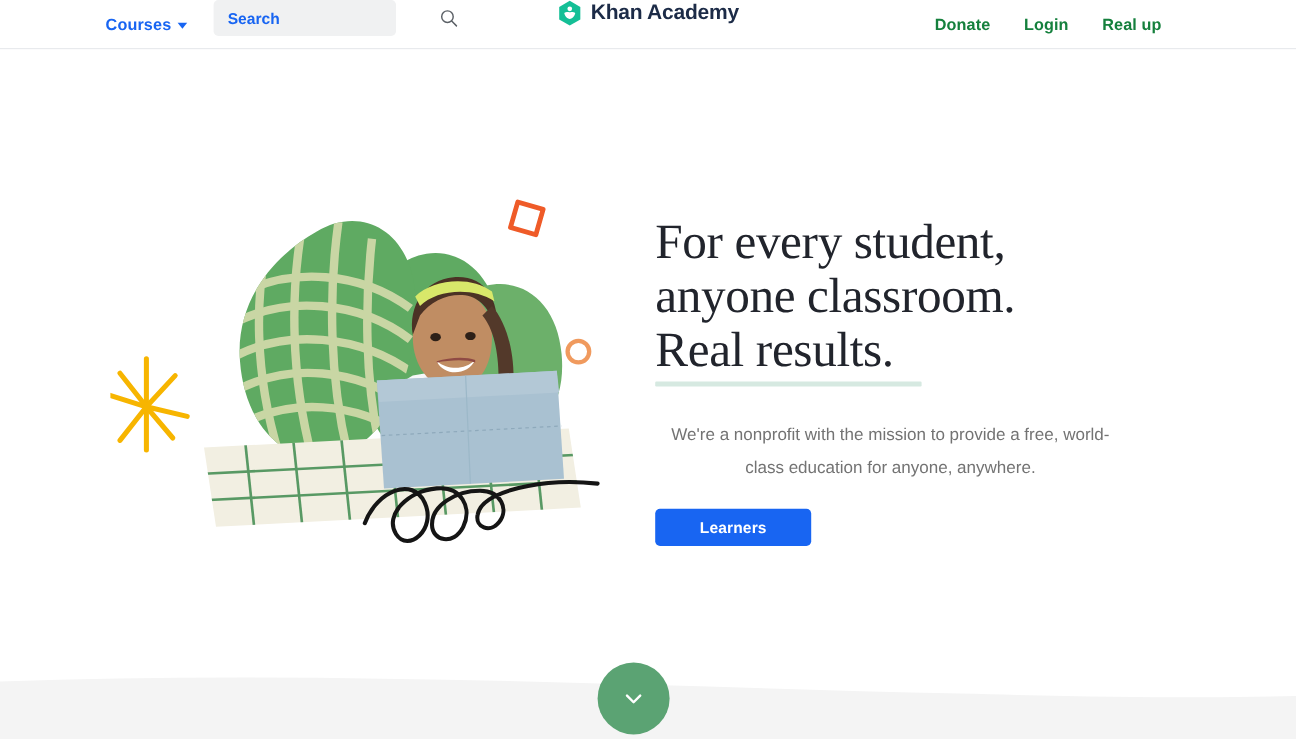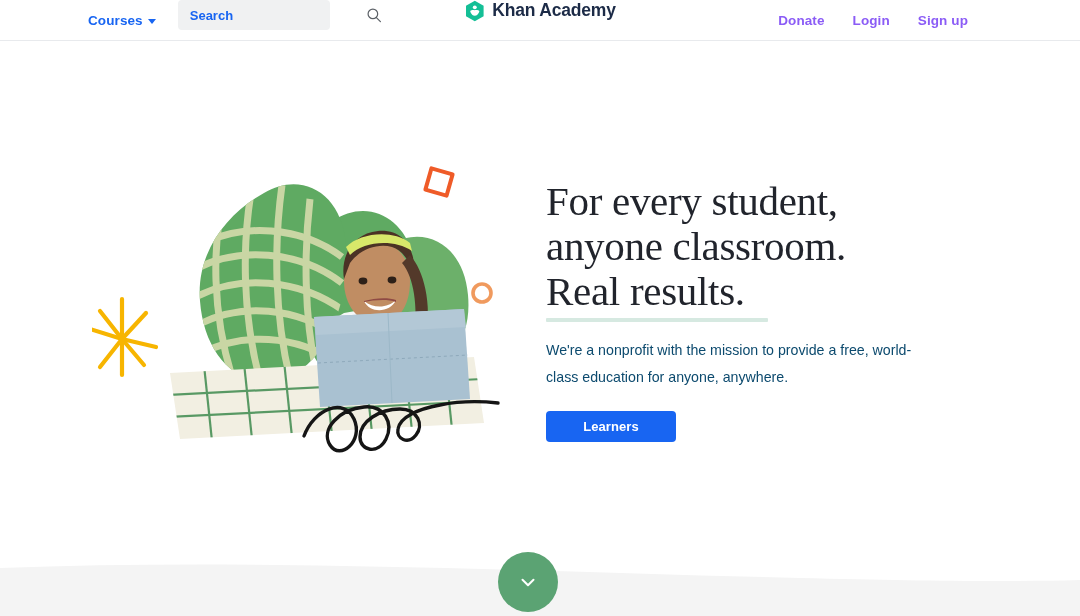--- a/index.html
+++ b/index.html
@@ -52,43 +52,43 @@
   .brand-text {
     font-family: "Liberation Sans", sans-serif;
     font-size: 17.5px; font-weight: 700; color: #1c2b47; letter-spacing: -.2px;
   }
 
   .nav-right {
     position: absolute; right: 112px; top: 0; height: 41px;
     display: flex; align-items: center; gap: 28px;
   }
   .nav-link {
-    color: #8b5cf6; font-size: 13.5px; font-weight: 600;
+    color: #15803d; font-size: 13.5px; font-weight: 600;
     cursor: pointer; white-space: nowrap; letter-spacing: .1px;
   }
 
   
   .hero { position: absolute; top: 41px; left: 0; width: 1080px; height: 529px; background: #fff; }
 
   .illustration { position: absolute; left: 92px; top: 110px; width: 440px; height: 340px; }
   .illu-svg { position: absolute; inset: 0; width: 440px; height: 340px; }
 
   .copy { position: absolute; left: 546px; top: 138px; width: 440px; }
   .headline {
     font-family: "Liberation Serif", serif;
     font-size: 41px; line-height: 45px; font-weight: 400;
     color: #21242c; letter-spacing: -.3px; white-space: pre-line;
   }
   .headline-underline {
     width: 222px; height: 4px; background: #d6e9e1;
     margin-top: 4px; border-radius: 1px;
   }
   .subtitle {
-    margin-top: 15px; width: 392px;
-    font-size: 14.2px; line-height: 27px; color: #0c4a6e;
+    margin-top: 28px; width: 392px;
+    font-size: 14.2px; line-height: 27px; color: #737373; text-align: center;
   }
   .cta-row { margin-top: 20px; display: flex; gap: 18px; }
   .cta-btn {
     width: 130px; height: 31px; background: #1865f2; color: #fff;
     border: 0; border-radius: 4px; cursor: pointer;
     font-family: "Liberation Sans", sans-serif;
     font-size: 13px; font-weight: 700; letter-spacing: .1px;
   }
 
   
@@ -131,21 +131,21 @@
         <path d="M12 0.8 L22.4 6.8 L22.4 19.2 L12 25.2 L1.6 19.2 L1.6 6.8 Z" fill="#14bf96"></path>
         <circle cx="12" cy="8.7" r="2.3" fill="#ffffff"></circle>
         <path d="M12 12.1 C12 12.1 8.6 11.1 6.6 12.9 C6.6 12.9 7.4 18.1 12 18.6 C16.6 18.1 17.4 12.9 17.4 12.9 C15.4 11.1 12 12.1 12 12.1 Z" fill="#ffffff"></path>
       </svg>
       <span class="brand-text">Khan Academy</span>
     </div>
 
     <div class="nav-right">
       <span class="nav-link">Donate</span>
       <span class="nav-link">Login</span>
-      <span class="nav-link">Sign up</span>
+      <span class="nav-link">Real up</span>
     </div>
   </div>
 
   <div class="hero">
 
     <div class="illustration">
       <svg class="illu-svg" viewBox="0 0 440 340">
         <defs>
           <clipPath id="deskclip">
               <path d="M78 222 L382 206 L392 272 L88 288 Z"></path>

